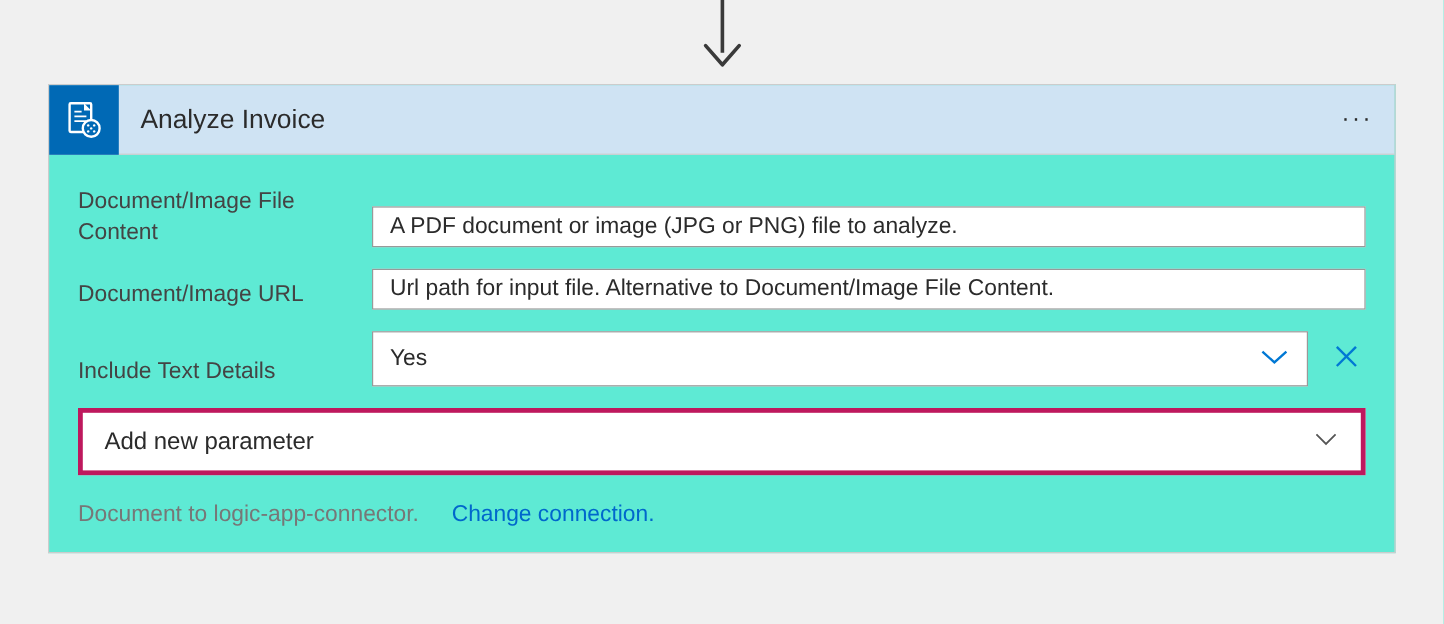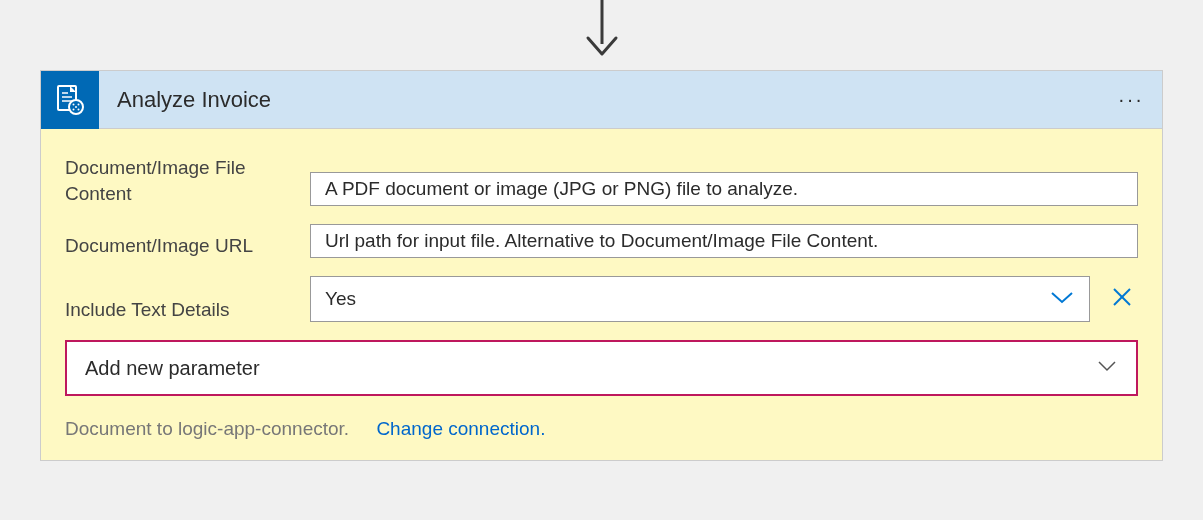--- a/index.html
+++ b/index.html
@@ -25,21 +25,21 @@
       display: flex;
       align-items: flex-start;
       justify-content: center;
     }
     .card {
       position: absolute;
       top: 70px;
       left: 40px;
       right: 40px;
       border: 1px solid #ccc;
-      background: #fef9c3;
+      background: #5eead4;
     }
     .card-header {
       display: flex;
       align-items: center;
       background: #cfe3f3;
       border-bottom: 1px solid #ccc;
       height: 58px;
     }
     .card-header-icon {
       width: 58px;
@@ -122,21 +122,21 @@
       color: #0078d4;
       cursor: pointer;
       padding: 4px;
     }
     .add-param-row {
       margin-bottom: 22px;
     }
     .add-param-select {
       width: 100%;
       height: 56px;
-      border: 2px solid #be185d;
+      border: 4px solid #be185d;
       background: #fff;
       display: flex;
       align-items: center;
       justify-content: space-between;
       padding: 0 18px;
       cursor: pointer;
     }
     .add-param-label {
       font-size: 20px;
       color: #2b2b2b;

